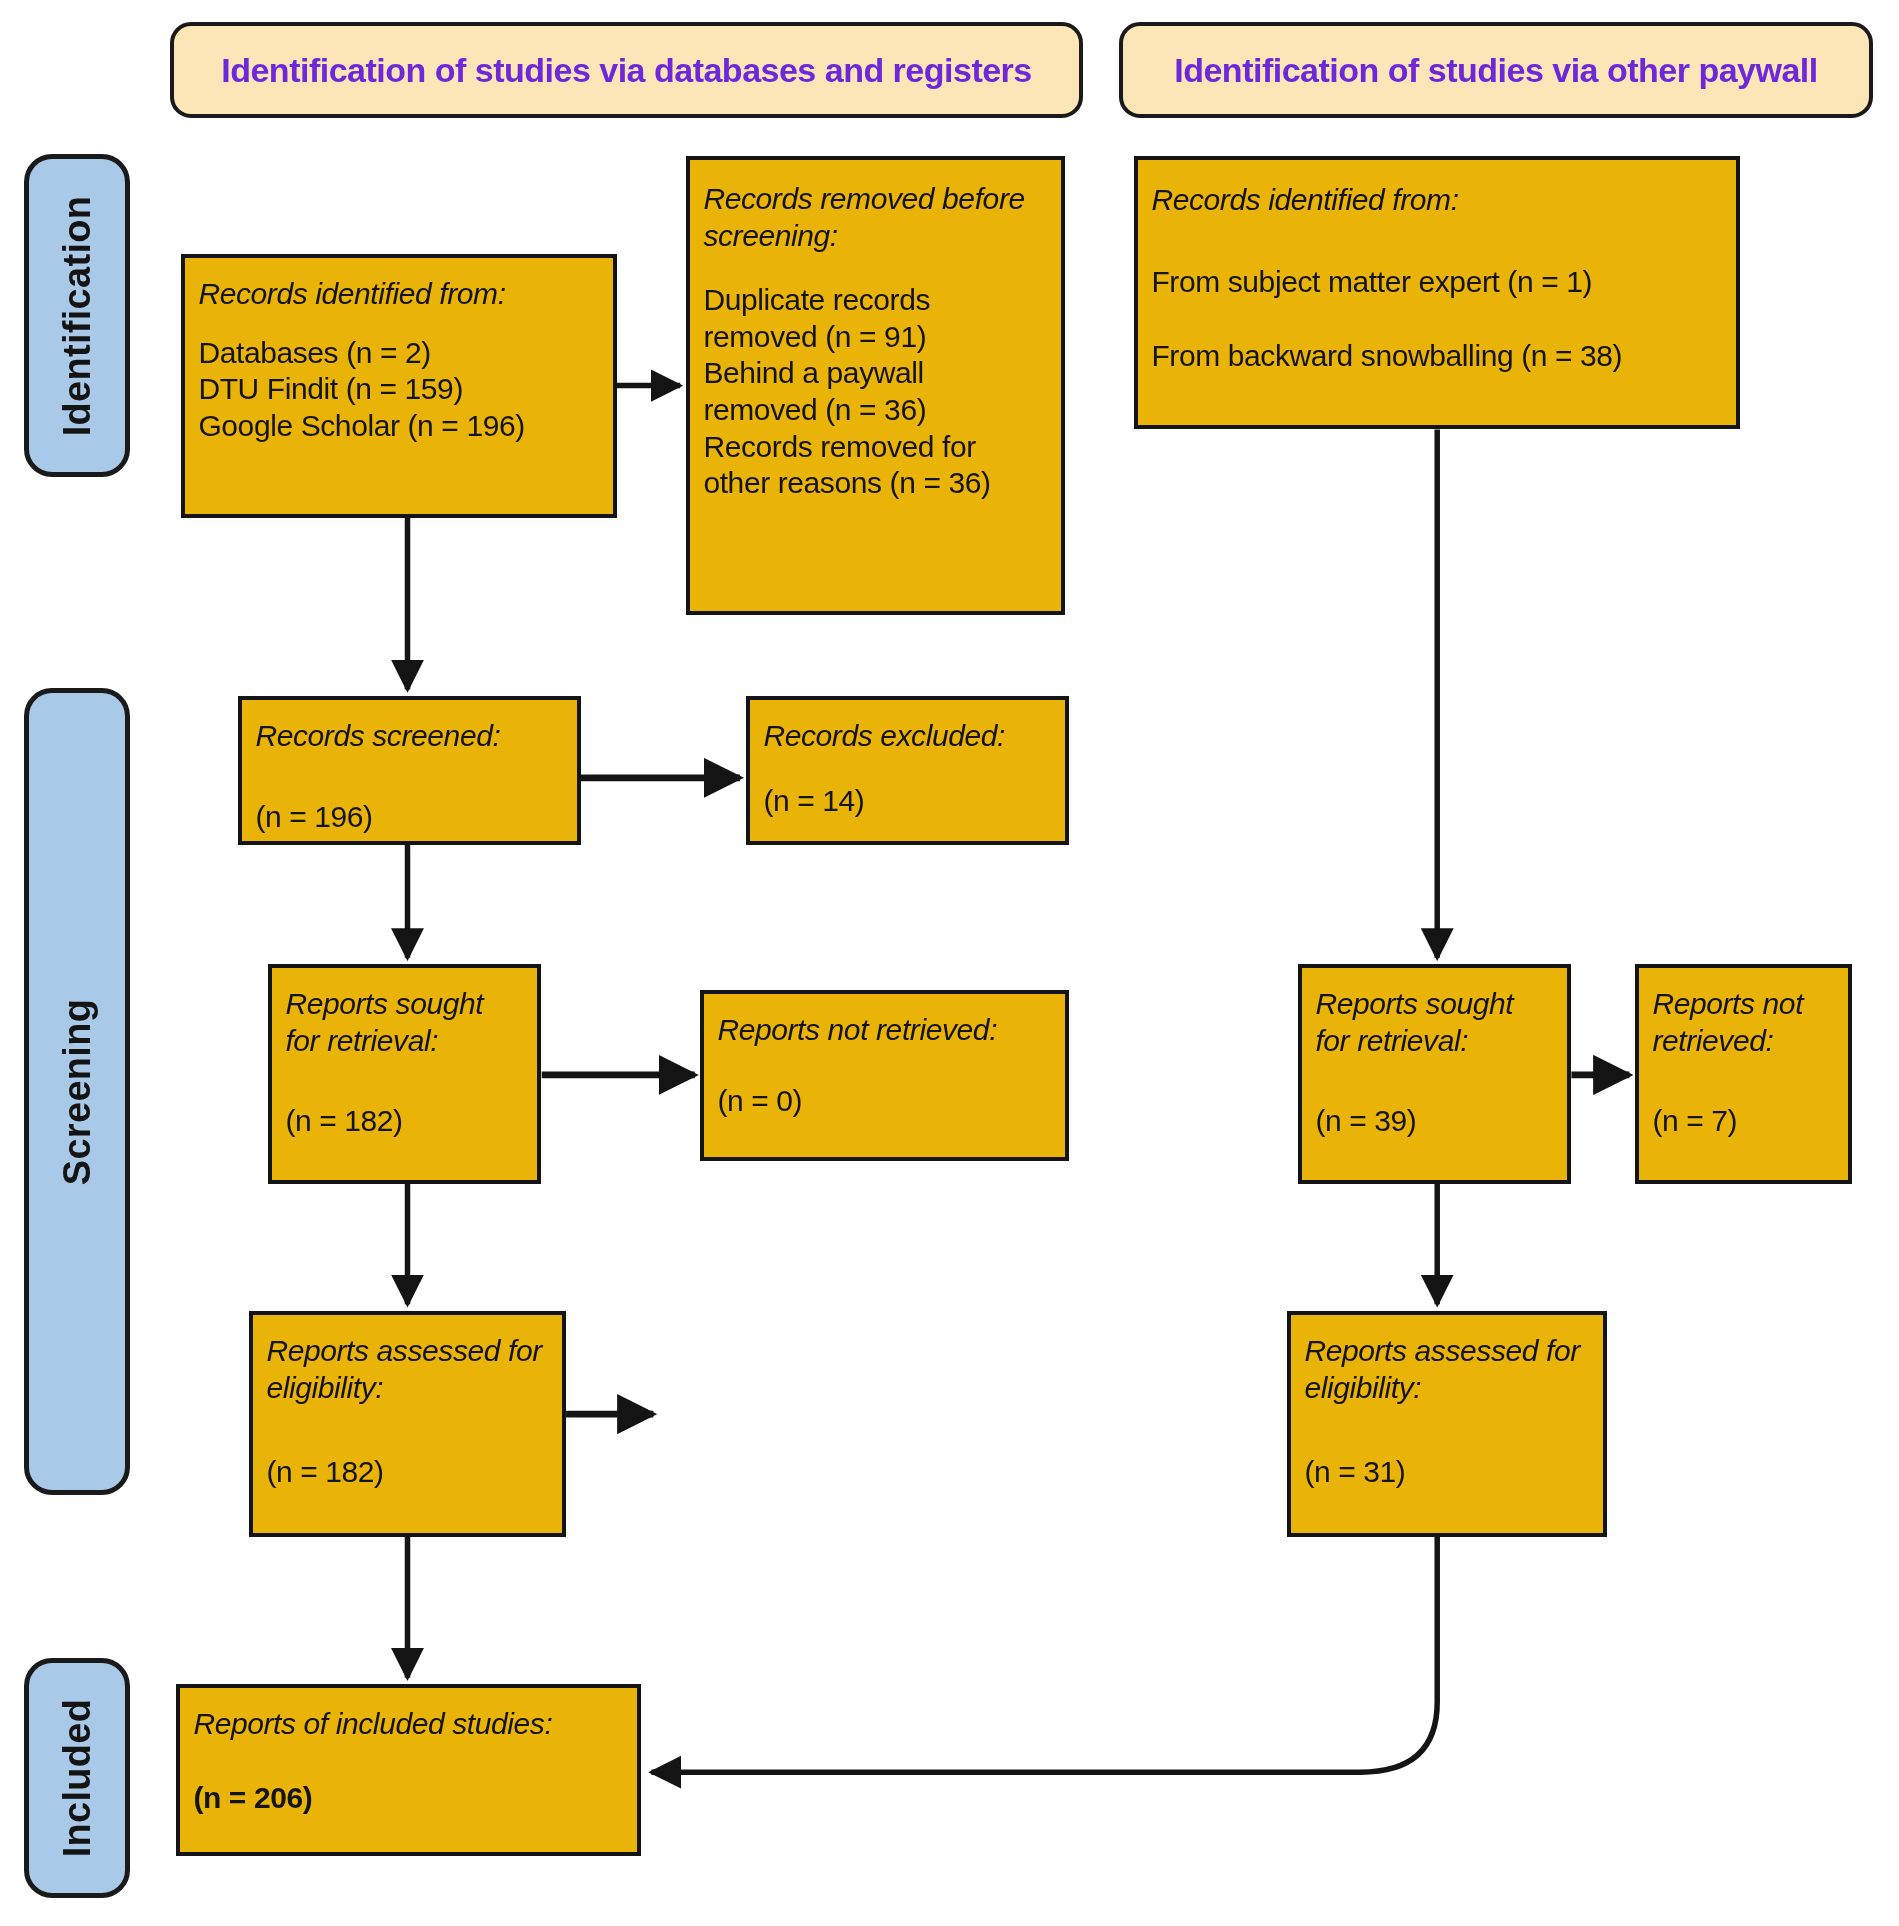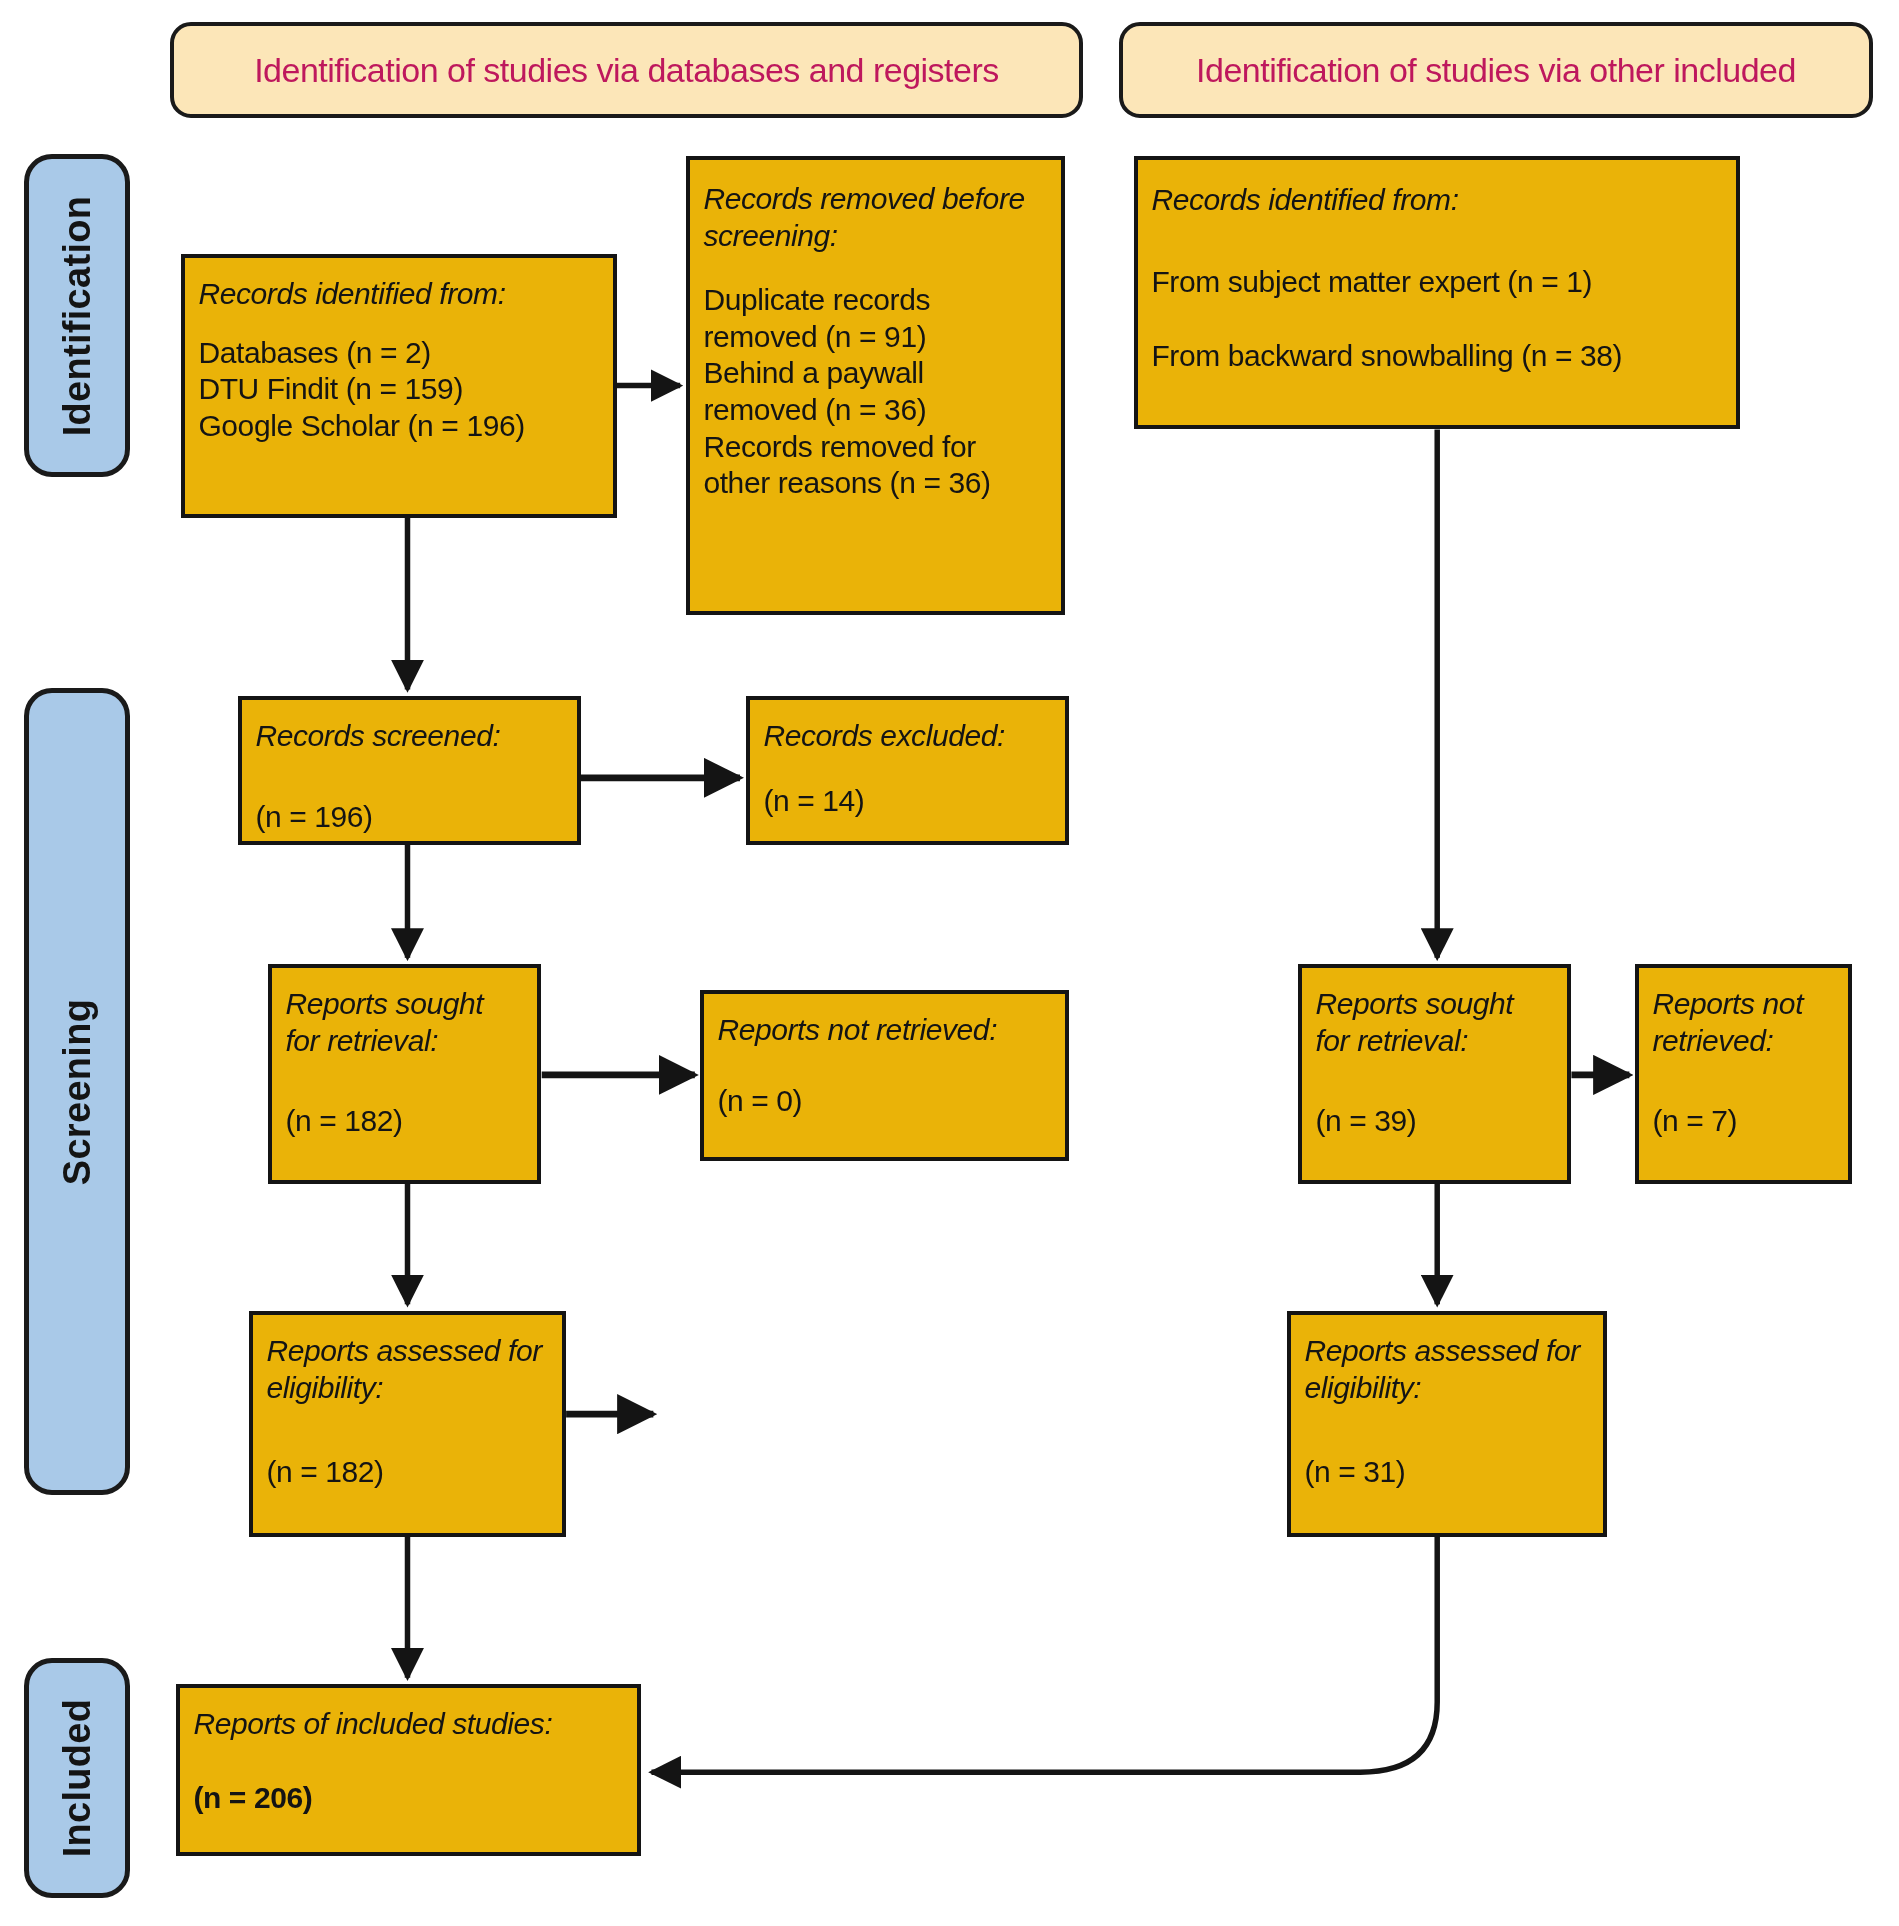--- a/index.html
+++ b/index.html
@@ -40,23 +40,23 @@
     position: absolute;
     background: #FCE6B8;
     border: 4.9px solid #1a1a1a;
     border-radius: 21px;
     box-sizing: border-box;
     display: flex;
     align-items: center;
     justify-content: center;
   }
   .header-box .header-text {
-    font-weight: normal;
+    font-weight: bold;
     font-size: 34px;
-    color: #be185d;
+    color: #6d28d9;
     text-align: left;
     white-space: nowrap;
     letter-spacing: -0.5px;
   }
   
   .node-box {
     position: absolute;
     background: #eab308;
     border: 4.3px solid #141414;
     box-sizing: border-box;
@@ -107,21 +107,21 @@
 
   <div class="stage-pill" style="left:24.4px; top:1658px; width:106px; height:240px;">
     <span class="stage-label">Included</span>
   </div>
 
   <div class="header-box" style="left:170px; top:22px; width:913px; height:96px;">
     <span class="header-text">Identification of studies via databases and registers</span>
   </div>
 
   <div class="header-box" style="left:1119px; top:22px; width:754px; height:96px;">
-    <span class="header-text">Identification of studies via other included</span>
+    <span class="header-text">Identification of studies via other paywall</span>
   </div>
 
   <div class="node-box" style="left:181px; top:254px; width:436px; height:264px;">
     <div class="node-title">Records identified from:</div>
     <div class="node-lines">
       <div class="node-line">Databases (n = 2)</div>
       <div class="node-line">DTU Findit (n = 159)</div>
       <div class="node-line">Google Scholar (n = 196)</div>
     </div>
   </div>

